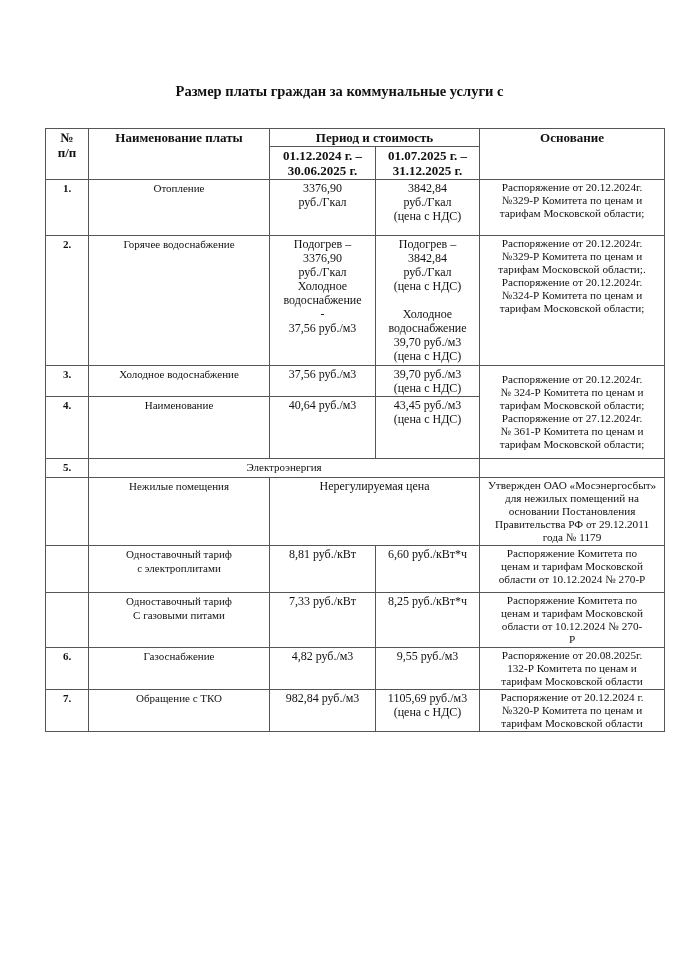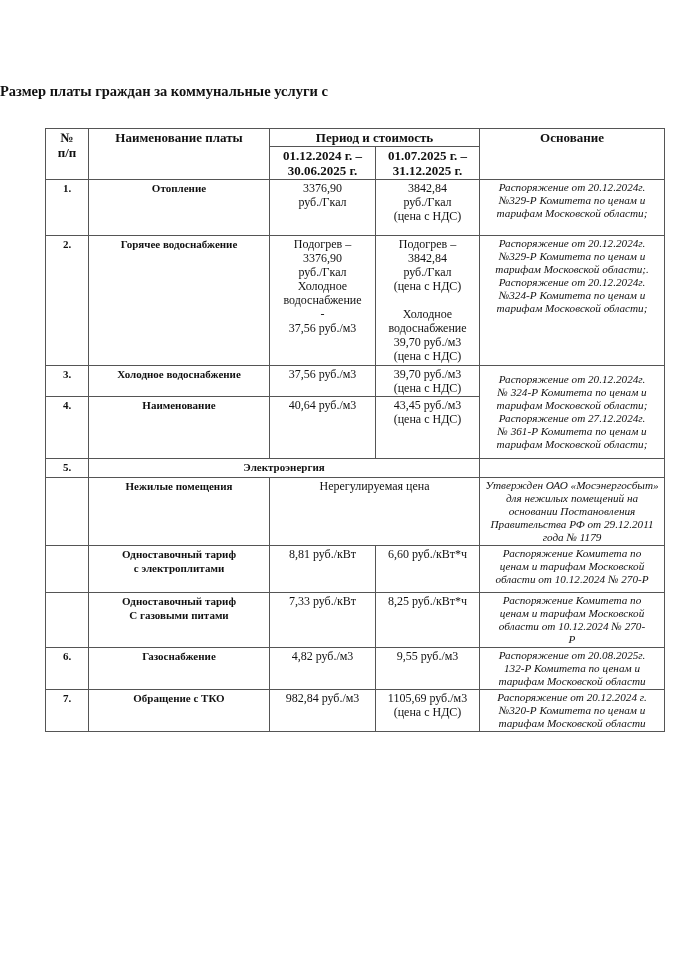--- a/index.html
+++ b/index.html
@@ -1,23 +1,23 @@
 <!DOCTYPE html>
 <html><head>
   <meta charset="utf-8">
   <style>
     html, body { margin: 0; padding: 0; background: #ffffff; }
     body { width: 679px; height: 960px; position: relative; overflow: hidden; font-family: "Liberation Serif", "DejaVu Serif", serif; color: #111; }
-    .title { position: absolute; top: 83px; left: 0; width: 679px; text-align: left; font-weight: bold; font-size: 14.5px; line-height: 17px; }
+    .title { position: absolute; top: 83px; left: 0; width: 679px; text-align: center; font-weight: bold; font-size: 14.5px; line-height: 17px; }
     table.tariffs { position: absolute; left: 45px; top: 128px; width: 619px; border-collapse: collapse; table-layout: fixed; font-size: 12px; line-height: 14px; }
     table.tariffs td, table.tariffs th { border: 1.3px solid #555; vertical-align: top; text-align: center; padding: 1px 2px; }
     th { font-weight: bold; font-size: 13px; line-height: 15px; }
-    .bold { font-weight: bold; font-size: 11px; }
+    .bold { font-weight: normal; font-size: 11px; }
     .num { font-weight: bold; font-size: 11px; }
-    .basis { font-size: 11.2px; line-height: 13px; font-style: italic; }
+    .basis { font-size: 11.2px; line-height: 13px; }
     .pre { white-space: pre-line; }
   </style>
 </head>
 <body>
 
 <div class="title">
   <div>Размер платы граждан за коммунальные услуги с</div>
 </div>
 
 <table class="tariffs">

